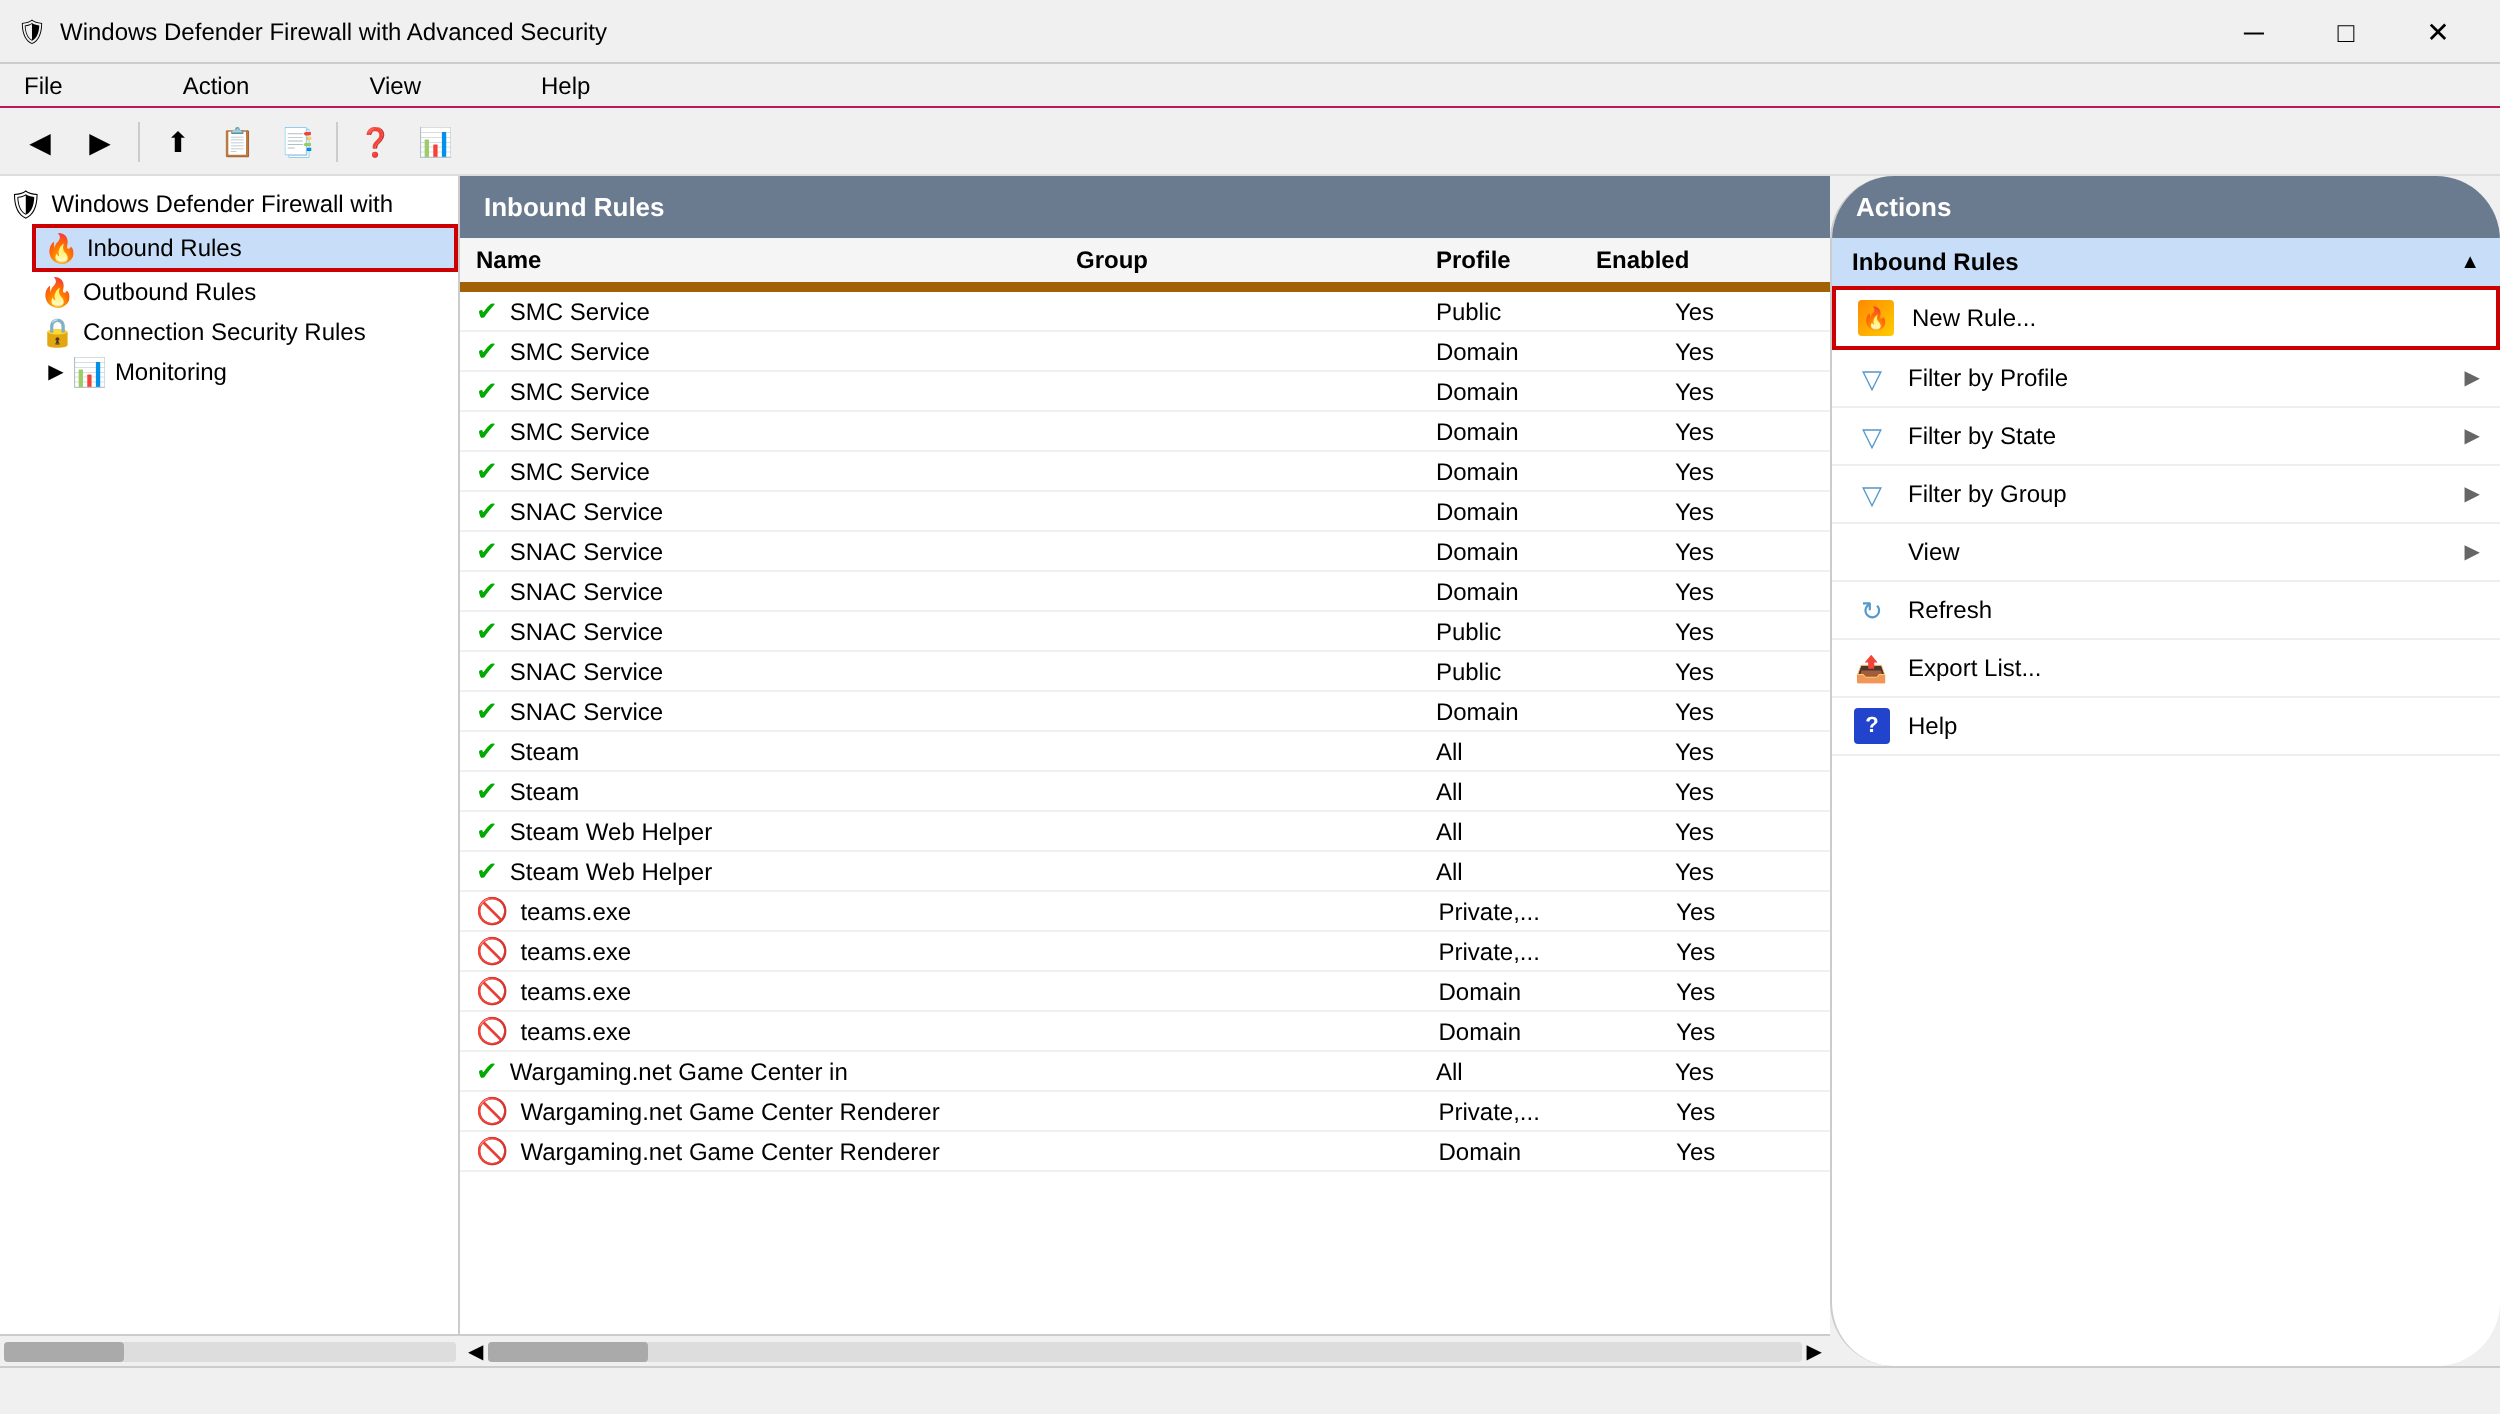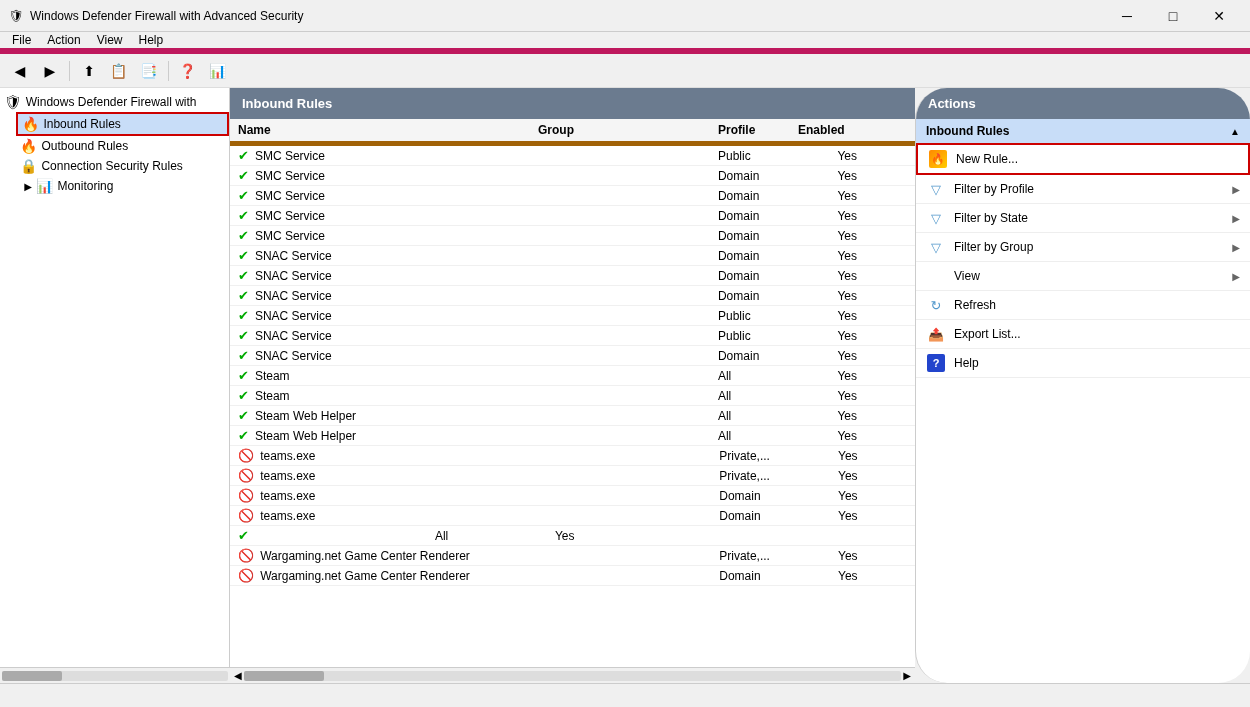--- a/index.html
+++ b/index.html
@@ -43,21 +43,22 @@
       border: none; background: transparent;
     }
 
     
     .menu-bar {
       background: #f0f0f0;
       height: 22px;
       display: flex;
       align-items: center;
       padding: 0 4px;
-      border-bottom: 6px solid #be185d;
+      border-bottom: 1px solid #be185d;
+      gap: 44px;
     }
     .menu-item {
       padding: 2px 8px;
       cursor: pointer;
       font-size: 12px;
     }
 
     
     .toolbar {
       background: #f0f0f0;
@@ -463,20 +464,21 @@
         </div>
         <div class="table-row">
           <span class="row-icon icon-deny">🚫</span>
           <span class="row-name">teams.exe</span>
           <span class="row-group"></span>
           <span class="row-profile">Domain</span>
           <span class="row-enabled">Yes</span>
         </div>
         <div class="table-row">
           <span class="row-icon icon-allow">✔</span>
+          <span class="row-name">Wargaming.net Game Center in</span>
           <span class="row-group"></span>
           <span class="row-profile">All</span>
           <span class="row-enabled">Yes</span>
         </div>
         <div class="table-row">
           <span class="row-icon icon-deny">🚫</span>
           <span class="row-name">Wargaming.net Game Center Renderer</span>
           <span class="row-group"></span>
           <span class="row-profile">Private,...</span>
           <span class="row-enabled">Yes</span>

